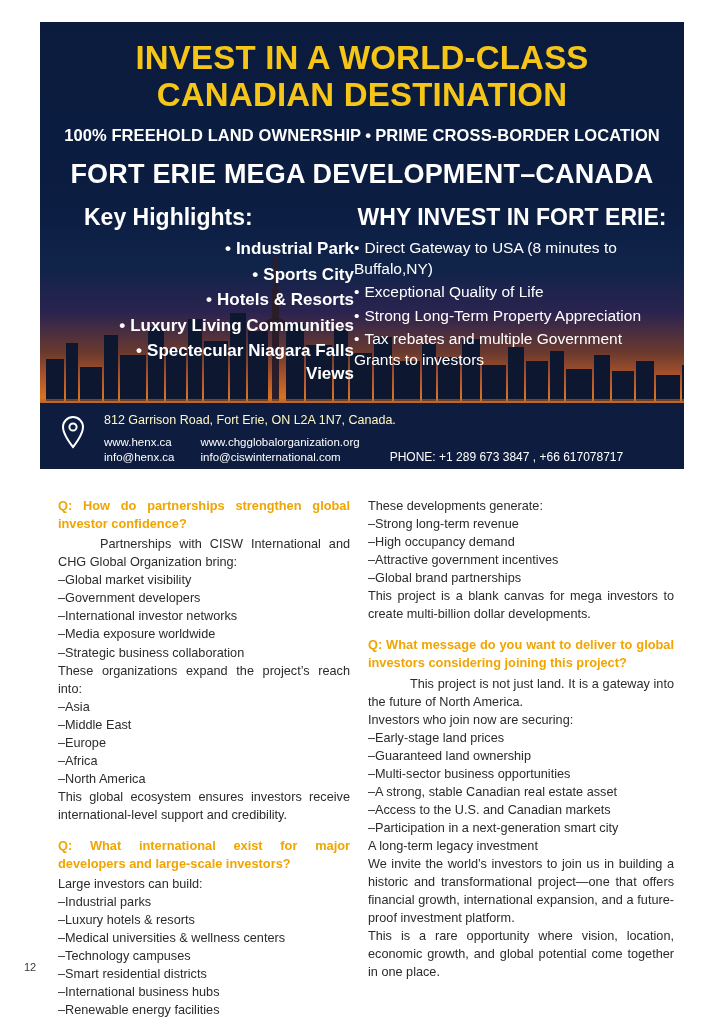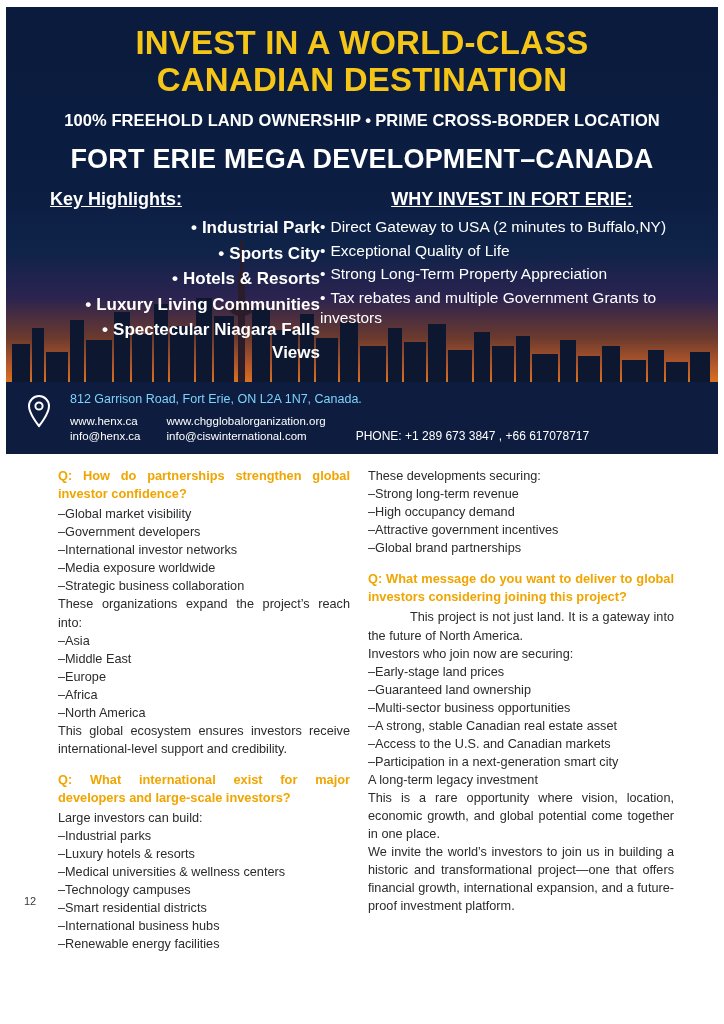--- a/index.html
+++ b/index.html
@@ -19,23 +19,23 @@
     height: 1024px;
     position: relative;
     background: #ffffff;
     box-sizing: border-box;
     padding: 6px 6px 6px 6px;
   }
 
   
   .hero {
     position: relative;
-    width: 712px;
+    width: 644px;
     height: 447px;
-    margin: 1px auto;
+    margin: 16px auto;
     background: linear-gradient(to bottom, #0a1b3d 0%, #0b1d41 40%, #102349 55%, #2b2350 65%, #6b3a2e 74%, #b4572a 80%, #d9721f 84%, #7a3f2c 89%, #1a2242 95%, #0c1b3c 100%);
     overflow: hidden;
   }
   
   .skyline {
     position: absolute;
     left: 0;
     right: 0;
     bottom: 68px;
     height: 120px;
@@ -120,25 +120,24 @@
     position: relative;
     z-index: 5;
     display: flex;
     margin-top: 14px;
     padding: 0 14px;
     color: #ffffff;
   }
   .col-left { width: 300px; padding-left: 30px; box-sizing: border-box; }
   .col-right { flex: 1; }
   .col-head {
-    font-size: 18px;
+    font-size: 23px;
     font-weight: 800;
     margin-bottom: 7px;
     color: #ffffff;
-    text-decoration: underline;
   }
   .col-left .col-head { text-align: left; }
   .col-right .col-head { text-align: center; }
   .li {
     font-size: 16.5px;
     line-height: 1.33;
     margin-bottom: 3px;
     color: #ffffff;
   }
   .col-left .li { font-weight: 700; font-size: 17px; text-align: right; }
@@ -157,21 +156,21 @@
     align-items: flex-start;
   }
   .pin-wrap { width: 44px; padding-top: 4px; }
   .pin {
     width: 26px; height: 34px;
     position: relative;
   }
   .contact-text { flex: 1; }
   .addr {
     font-size: 12.5px;
-    color: #7dd3fc;
+    color: #fef9c3;
     margin-bottom: 8px;
     margin-top: 2px;
   }
   .links-row { display: flex; font-size: 11.5px; line-height: 1.35; }
   .lk-col { margin-right: 26px; }
   .lk-col.wide { margin-right: 30px; }
   .phone {
     font-size: 12px;
     padding-top: 14px;
   }
@@ -274,21 +273,21 @@
       <div class="col-left">
         <div class="col-head">Key Highlights:</div>
         <div class="li"><span class="bull">•</span><span>Industrial Park</span></div>
         <div class="li"><span class="bull">•</span><span>Sports City</span></div>
         <div class="li"><span class="bull">•</span><span>Hotels &amp; Resorts</span></div>
         <div class="li"><span class="bull">•</span><span>Luxury Living Communities</span></div>
         <div class="li"><span class="bull">•</span><span>Spectecular Niagara Falls Views</span></div>
       </div>
       <div class="col-right">
         <div class="col-head">WHY INVEST IN FORT ERIE:</div>
-        <div class="li"><span class="bull">•</span><span>Direct Gateway to USA (2 minutes to Buffalo,NY)</span></div>
+        <div class="li"><span class="bull">•</span><span>Direct Gateway to USA (8 minutes to Buffalo,NY)</span></div>
         <div class="li"><span class="bull">•</span><span>Exceptional Quality of Life</span></div>
         <div class="li"><span class="bull">•</span><span>Strong Long-Term Property Appreciation</span></div>
         <div class="li"><span class="bull">•</span><span>Tax rebates and multiple Government Grants to investors</span></div>
       </div>
     </div>
 
     <div class="contact">
       <div class="pin-wrap">
         <svg class="pin" width="26" height="34" viewBox="0 0 26 34">
           <path d="M13 2 C7.5 2 3 6.5 3 12 C3 20 13 32 13 32 C13 32 23 20 23 12 C23 6.5 18.5 2 13 2 Z" fill="none" stroke="#ffffff" stroke-width="2"></path>
@@ -308,20 +307,21 @@
           </div>
           <div class="phone">PHONE: +1 289 673 3847 ,  +66 617078717</div>
         </div>
       </div>
     </div>
   </div>
 
   <div class="body-wrap">
     <div class="bcol left">
       <div class="q">Q: How do partnerships strengthen global investor confidence?</div>
+      <p class="p indent">Partnerships with CISW International and CHG Global Organization bring:</p>
       <p class="p">–Global market visibility</p>
       <p class="p">–Government developers</p>
       <p class="p">–International investor networks</p>
       <p class="p">–Media exposure worldwide</p>
       <p class="p">–Strategic business collaboration</p>
       <p class="p">These organizations expand the project’s reach into:</p>
       <p class="p">–Asia</p>
       <p class="p">–Middle East</p>
       <p class="p">–Europe</p>
       <p class="p">–Africa</p>
@@ -333,35 +333,36 @@
       <p class="p">–Industrial parks</p>
       <p class="p">–Luxury hotels &amp; resorts</p>
       <p class="p">–Medical universities &amp; wellness centers</p>
       <p class="p">–Technology campuses</p>
       <p class="p">–Smart residential districts</p>
       <p class="p">–International business hubs</p>
       <p class="p">–Renewable energy facilities</p>
     </div>
 
     <div class="bcol right">
-      <p class="p">These developments securing:</p>
+      <p class="p">These developments generate:</p>
       <p class="p">–Strong long-term revenue</p>
       <p class="p">–High occupancy demand</p>
       <p class="p">–Attractive government incentives</p>
       <p class="p">–Global brand partnerships</p>
+      <p class="p">This project is a blank canvas for mega investors to create multi-billion dollar developments.</p>
       <div class="gap"></div>
       <div class="q">Q: What message do you want to deliver to global investors considering joining this project?</div>
       <p class="p indent">This project is not just land. It is a gateway into the future of North America.</p>
       <p class="p">Investors who join now are securing:</p>
       <p class="p">–Early-stage land prices</p>
       <p class="p">–Guaranteed land ownership</p>
       <p class="p">–Multi-sector business opportunities</p>
       <p class="p">–A strong, stable Canadian real estate asset</p>
       <p class="p">–Access to the U.S. and Canadian markets</p>
       <p class="p">–Participation in a next-generation smart city</p>
       <p class="p">A long-term legacy investment</p>
+      <p class="p">We invite the world’s investors to join us in building a historic and transformational project—one that offers financial growth, international expansion, and a future-proof investment platform.</p>
       <p class="p">This is a rare opportunity where vision, location, economic growth, and global potential come together in one place.</p>
-      <p class="p">We invite the world’s investors to join us in building a historic and transformational project—one that offers financial growth, international expansion, and a future-proof investment platform.</p>
     </div>
 
     <div class="pagenum">12</div>
   </div>
 </div>
 
 </body></html>

